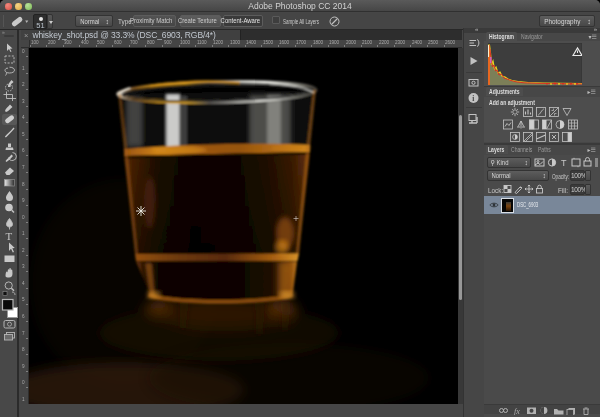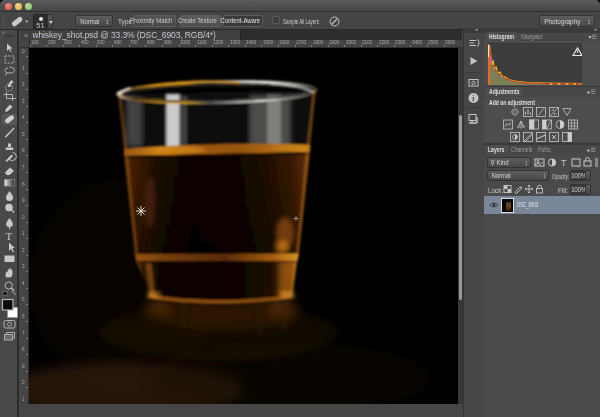--- a/index.html
+++ b/index.html
@@ -29,20 +29,21 @@
   .ptabi{color:#9b9b9b;background:none;}
   .ddn{position:absolute;border:1px solid #333;border-radius:2px;background:linear-gradient(#5d5d5d,#484848);color:#d5d5d5;font-size:7px;}
   .vbox{position:absolute;background:#3a3a3a;border:1px solid #333;border-radius:2px;color:#cfcfcf;font-size:6.5px;text-align:center;letter-spacing:-0.4px;}
   .sq{transform:scaleX(0.85);transform-origin:0 50%;display:inline-block;white-space:nowrap;}
 </style>
 </head>
 <body>
 <div id="win">
 
   <div id="titlebar">
+    <div class="t">Adobe Photoshop CC 2014</div>
     <div class="light" style="left:5px;background:radial-gradient(circle at 35% 30%,#f0887e,#d64e43);"></div>
     <div class="light" style="left:15px;background:radial-gradient(circle at 35% 30%,#f4d488,#dfa83e);"></div>
     <div class="light" style="left:25px;background:radial-gradient(circle at 35% 30%,#b8e09a,#7cba54);"></div>
   </div>
 
   <div id="opts">
     <div class="abs" style="left:3px;top:2px;width:1px;height:12px;background:#383838;border-right:1px solid #555;"></div>
     <svg class="abs" style="left:7px;top:1px;" width="22" height="15" viewBox="0 0 22 15">
       <rect x="4" y="5.2" width="12" height="5" rx="2.5" fill="#c9c9c9" transform="rotate(-38 10 7.5)"></rect>
       <path d="M18.2 6.5 L21.3 6.5 L19.7 9 Z" fill="#b5b5b5"></path>
@@ -563,15 +564,32 @@
         <svg class="abs" style="left:4.5px;top:5px;" width="10" height="8" viewBox="0 0 10 8">
           <path d="M0.8 4 C2.5 1.6 7.5 1.6 9.2 4 C7.5 6.4 2.5 6.4 0.8 4 Z" fill="none" stroke="#2e3338" stroke-width="0.9"></path>
           <circle cx="5" cy="4" r="1.4" fill="#2e3338"></circle>
         </svg>
         <div class="abs" style="left:17px;top:1.5px;width:13px;height:15px;background:#060606;border:1px solid #d8dde3;">
           <div class="abs" style="left:4px;top:3px;width:5px;height:9px;background:linear-gradient(#3a3a38,#7a4410 45%,#2a1606);"></div>
         </div>
         <div class="abs" style="left:33px;top:5px;font-size:7px;color:#e6e9ed;"><span class="sq" style="transform:scaleX(0.62);">DSC_6903</span></div>
       </div>
 
+      <div class="abs" style="left:0;top:249px;width:116px;height:10px;background:#434343;border-top:1px solid #3a3a3a;">
+        <svg class="abs" style="left:14px;top:1px;" width="96" height="9" viewBox="0 0 96 9">
+          <g fill="none" stroke="#b2b2b2" stroke-width="1">
+            <circle cx="3.5" cy="4.5" r="2"></circle>
+              <circle cx="7.5" cy="4.5" r="2"></circle>
+            <text x="16" y="7.5" font-size="8" font-style="italic" fill="#b2b2b2" stroke="none" font-family="Liberation Serif">fx</text>
+            <rect x="29" y="1.5" width="9" height="6.5" fill="#b2b2b2" stroke="none"></rect>
+              <circle cx="33.5" cy="4.7" r="2" fill="#434343" stroke="none"></circle>
+            <circle cx="46" cy="4.5" r="3.4" fill="#b2b2b2" stroke="none"></circle>
+              <path d="M46 1.1 A3.4 3.4 0 0 0 46 7.9 Z" fill="#434343" stroke="none"></path>
+            <path d="M56 3 h3 l1.5 1.5 h5 v4 h-9.5 Z" fill="#b2b2b2" stroke="none"></path>
+            <rect x="70.5" y="2" width="6.5" height="6.5" fill="#b2b2b2" stroke="none"></rect>
+              <rect x="69" y="3.5" width="6.5" height="6.5" fill="#434343" stroke="#b2b2b2" stroke-width="0.8"></rect>
+            <path d="M85 3 h6 M86 3 v5.5 h4 v-5.5 M86.5 2 h3" stroke-width="0.9"></path>
+          </g>
+        </svg>
+      </div>
     </div>
   </div>
 </div>
 
 </body></html>

